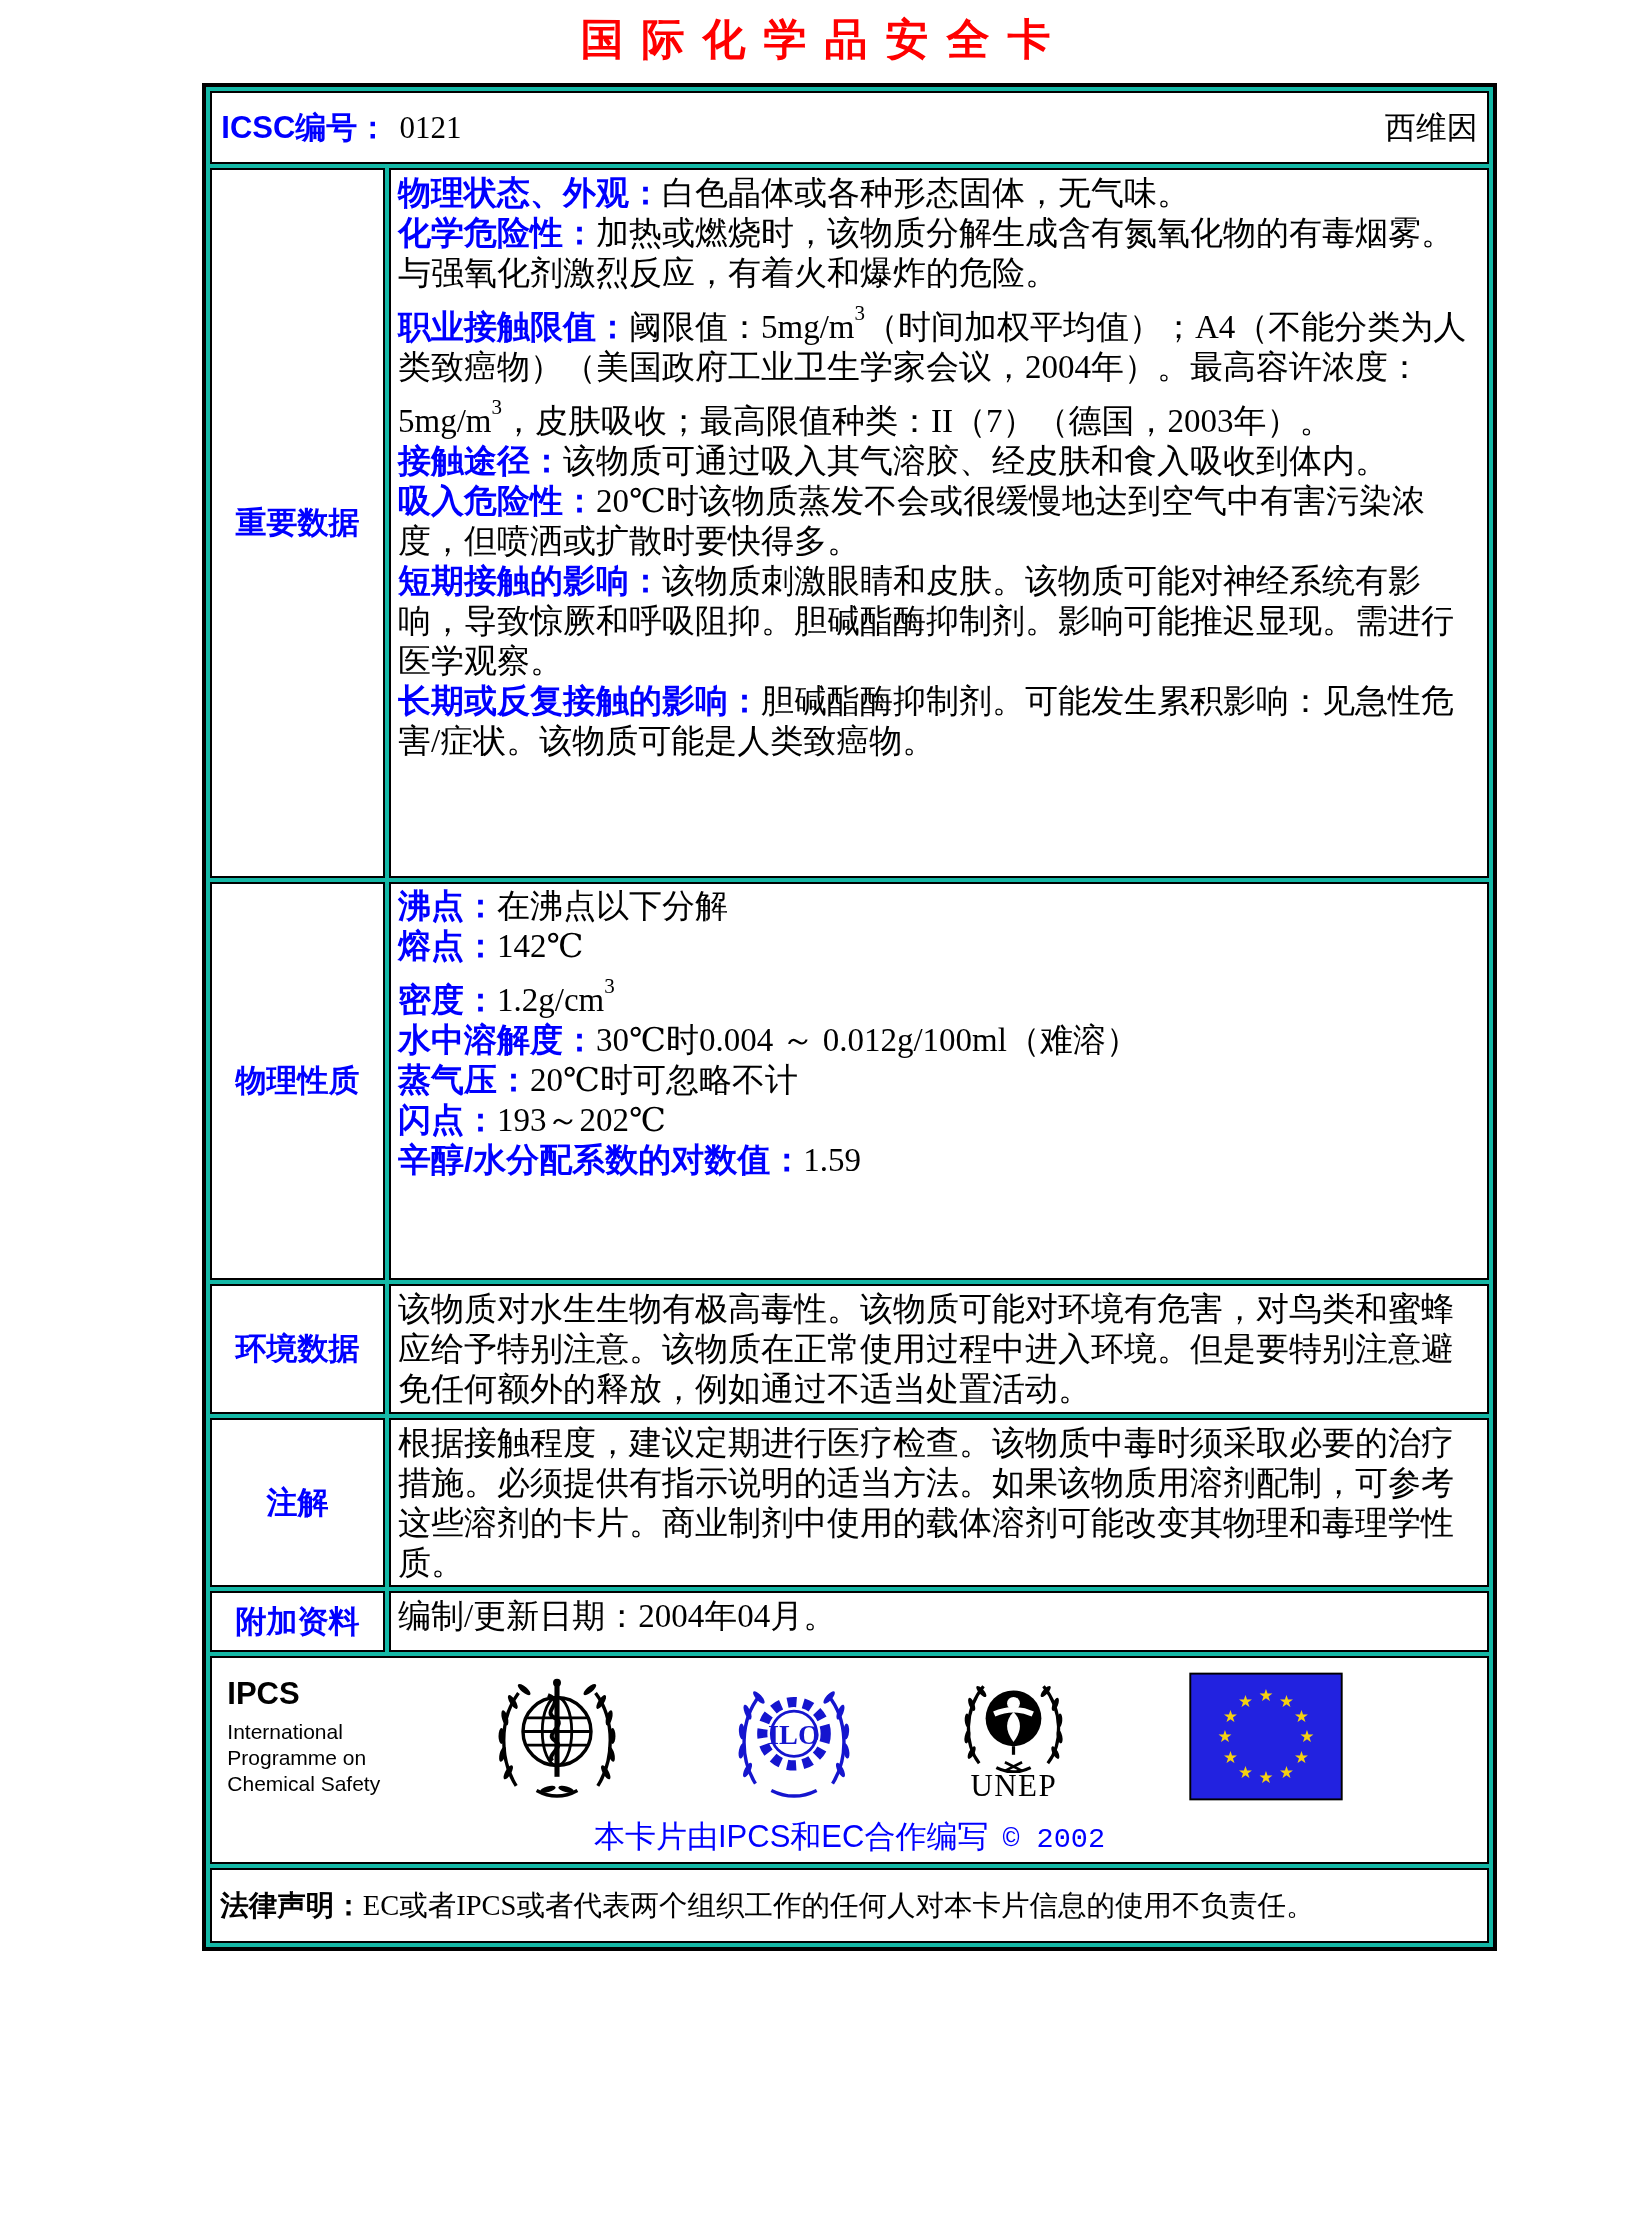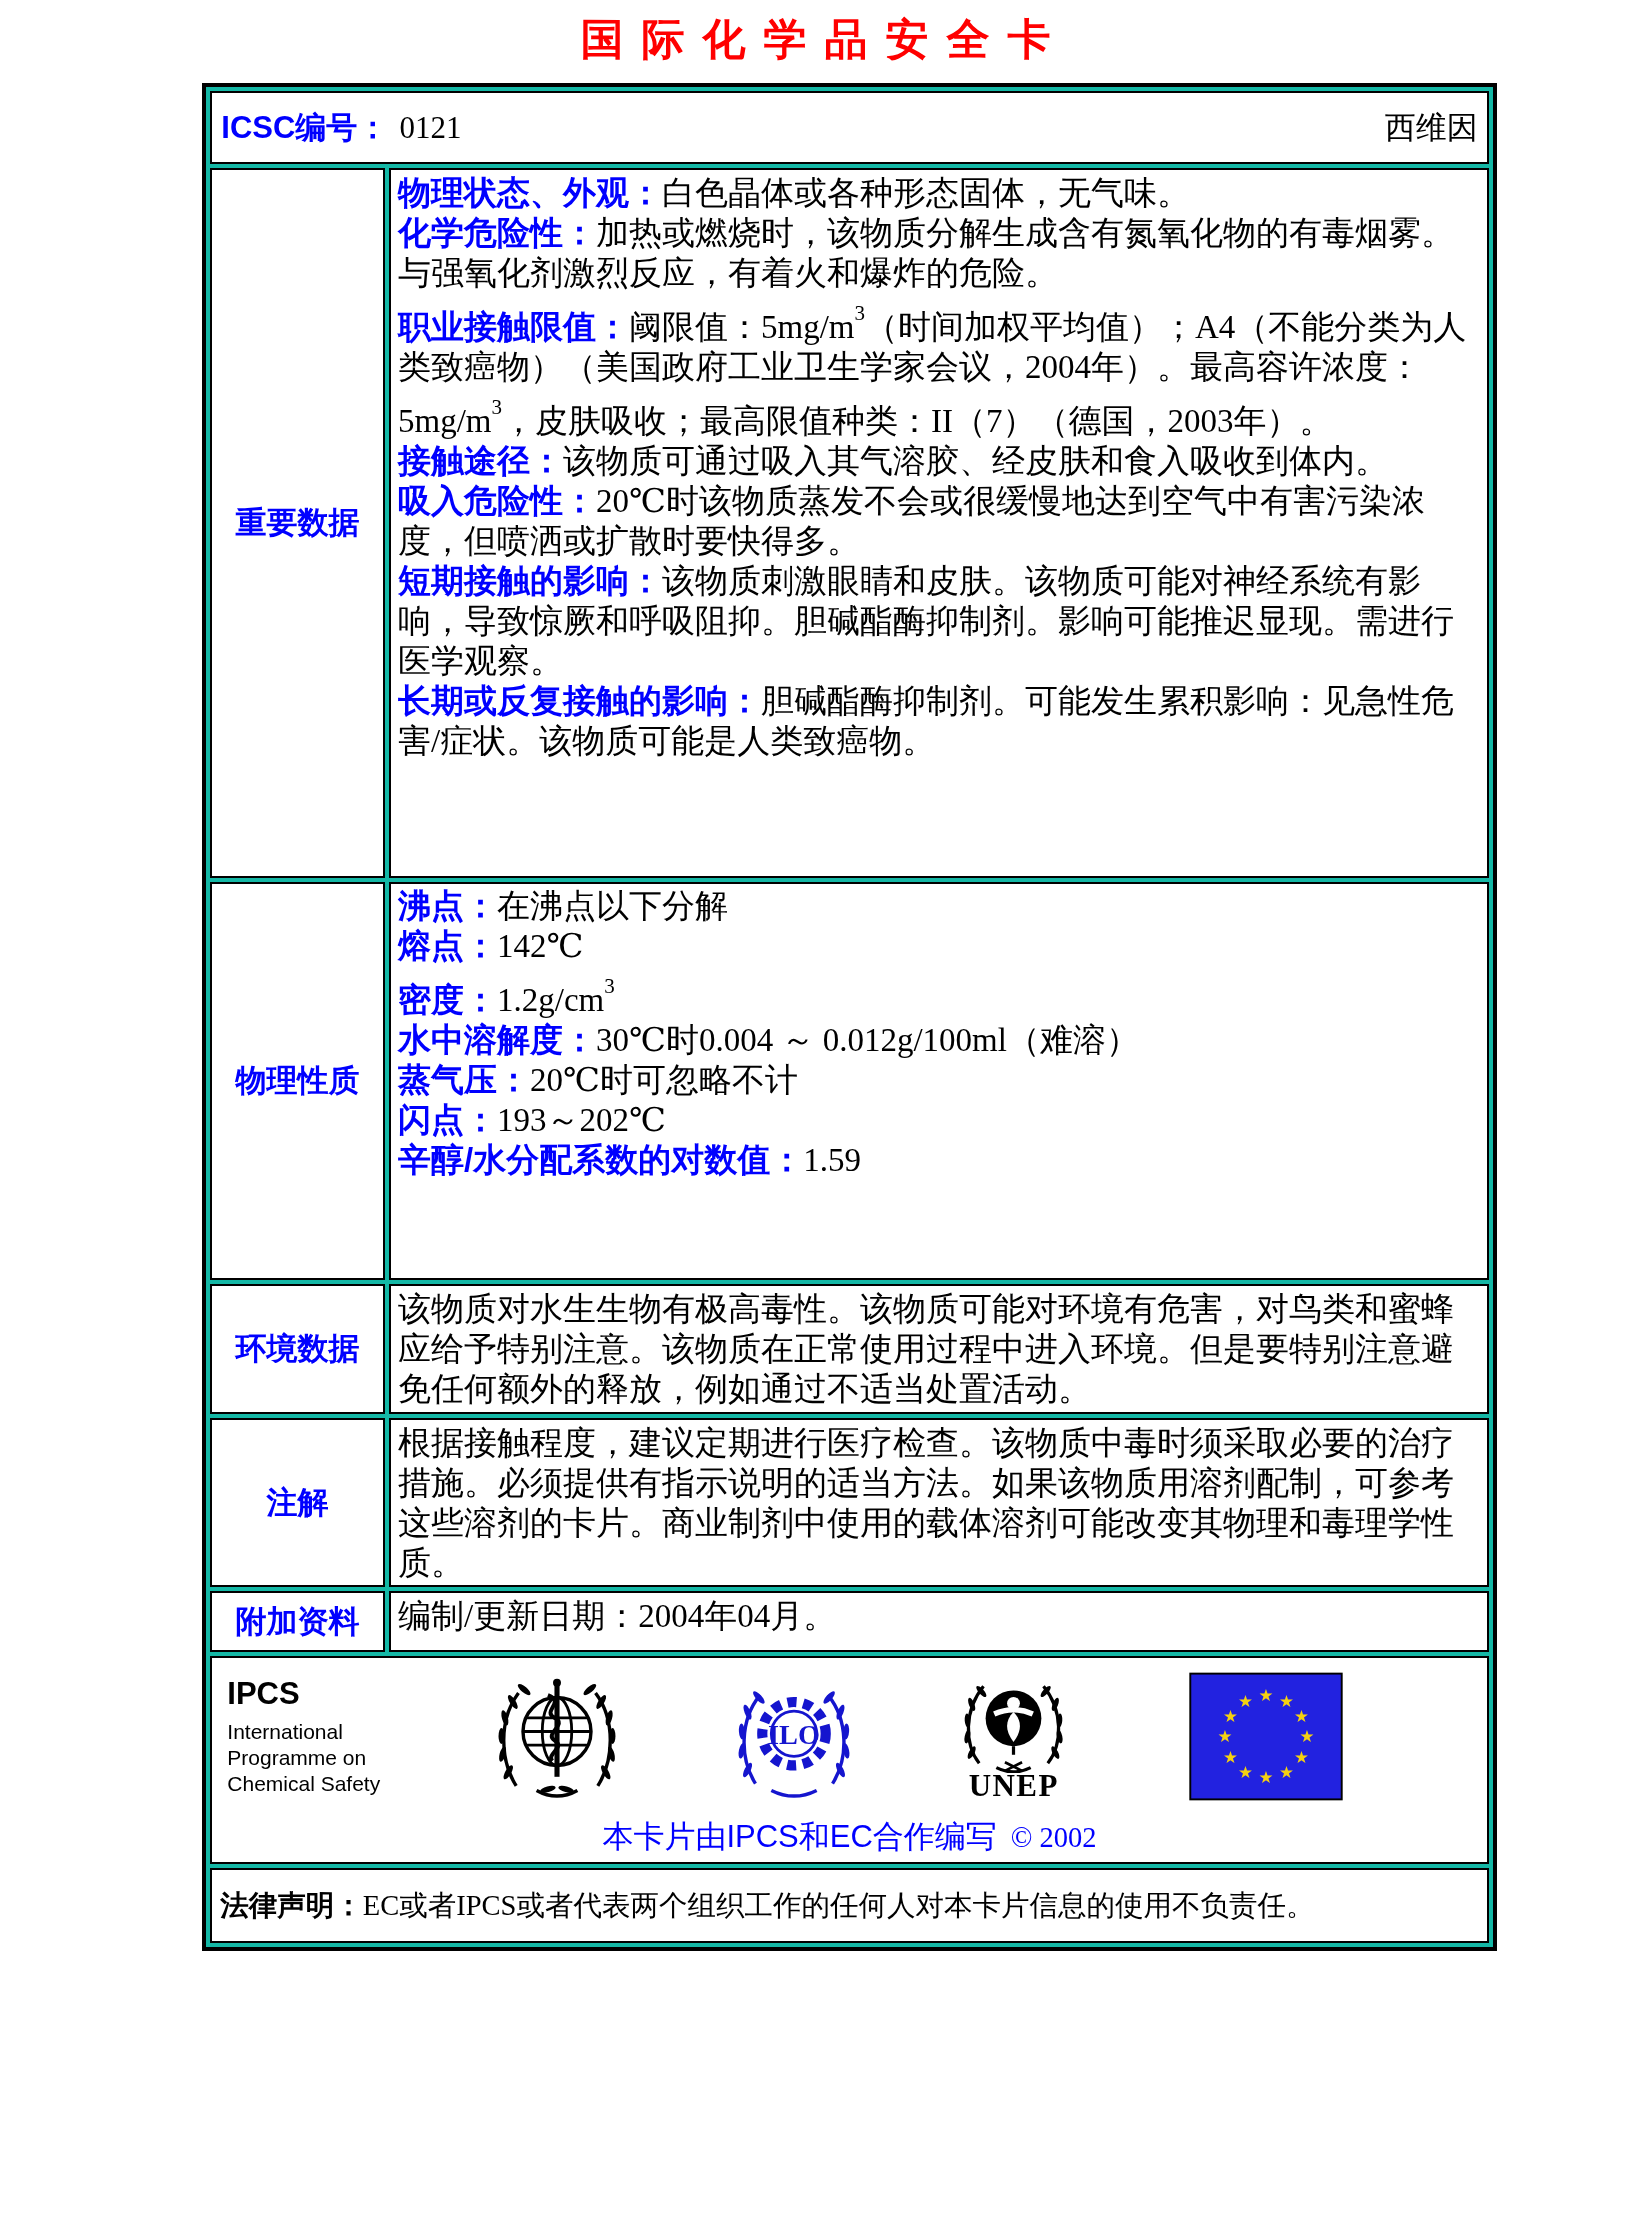--- a/index.html
+++ b/index.html
@@ -37,27 +37,27 @@
   .r-logos td{height:186px;vertical-align:top;padding:7px 0 4.2px 0;}
   .logos-flex{display:flex;align-items:center;height:143px;}
   .ipcs-block{margin-left:15.3px;width:179px;font-family:"Liberation Sans","DejaVu Sans",sans-serif;}
   .ipcs-title{font-weight:bold;font-size:31px;margin-bottom:7px;color:#000;}
   .ipcs-line{font-size:21px;line-height:26px;color:#000;}
   .logo{flex:0 0 auto;}
   .logo.who{margin-left:83px;}
   .logo.ilo{margin-left:101px;}
   .logo.unep{margin-left:87px;text-align:center;}
   .logo.euflag{margin-left:111px;}
-  .unep-label{font-family:"Liberation Serif","DejaVu Serif",serif;font-weight:bold;
+  .unep-label{font-family:"Liberation Serif","DejaVu Serif",serif;font-weight:normal;
               font-size:31px;letter-spacing:1.4px;color:#000;margin-top:-4.2px;}
   .credit{text-align:center;margin-top:8.3px;white-space:nowrap;}
   .credit-text{color:#0000ff;font-family:"Liberation Sans","DejaVu Sans",sans-serif;
                font-weight:normal;font-size:31px;}
   .credit-copy{color:#0000ff;font-size:28.5px;margin-left:14px;
-               font-family:Liberation Serif, serif;}
+               font-family:Liberation Mono, monospace;}
   
   .r-legal td{height:71px;vertical-align:middle;padding:0 8.3px;}
   .legal-lbl{font-family:"Liberation Sans","DejaVu Sans",sans-serif;font-weight:bold;
              color:#000;font-size:28.5px;}
   .legal-text{font-size:28.5px;color:#000;}
   svg{display:block;}
 </style>
 </head>
 <body>
 

